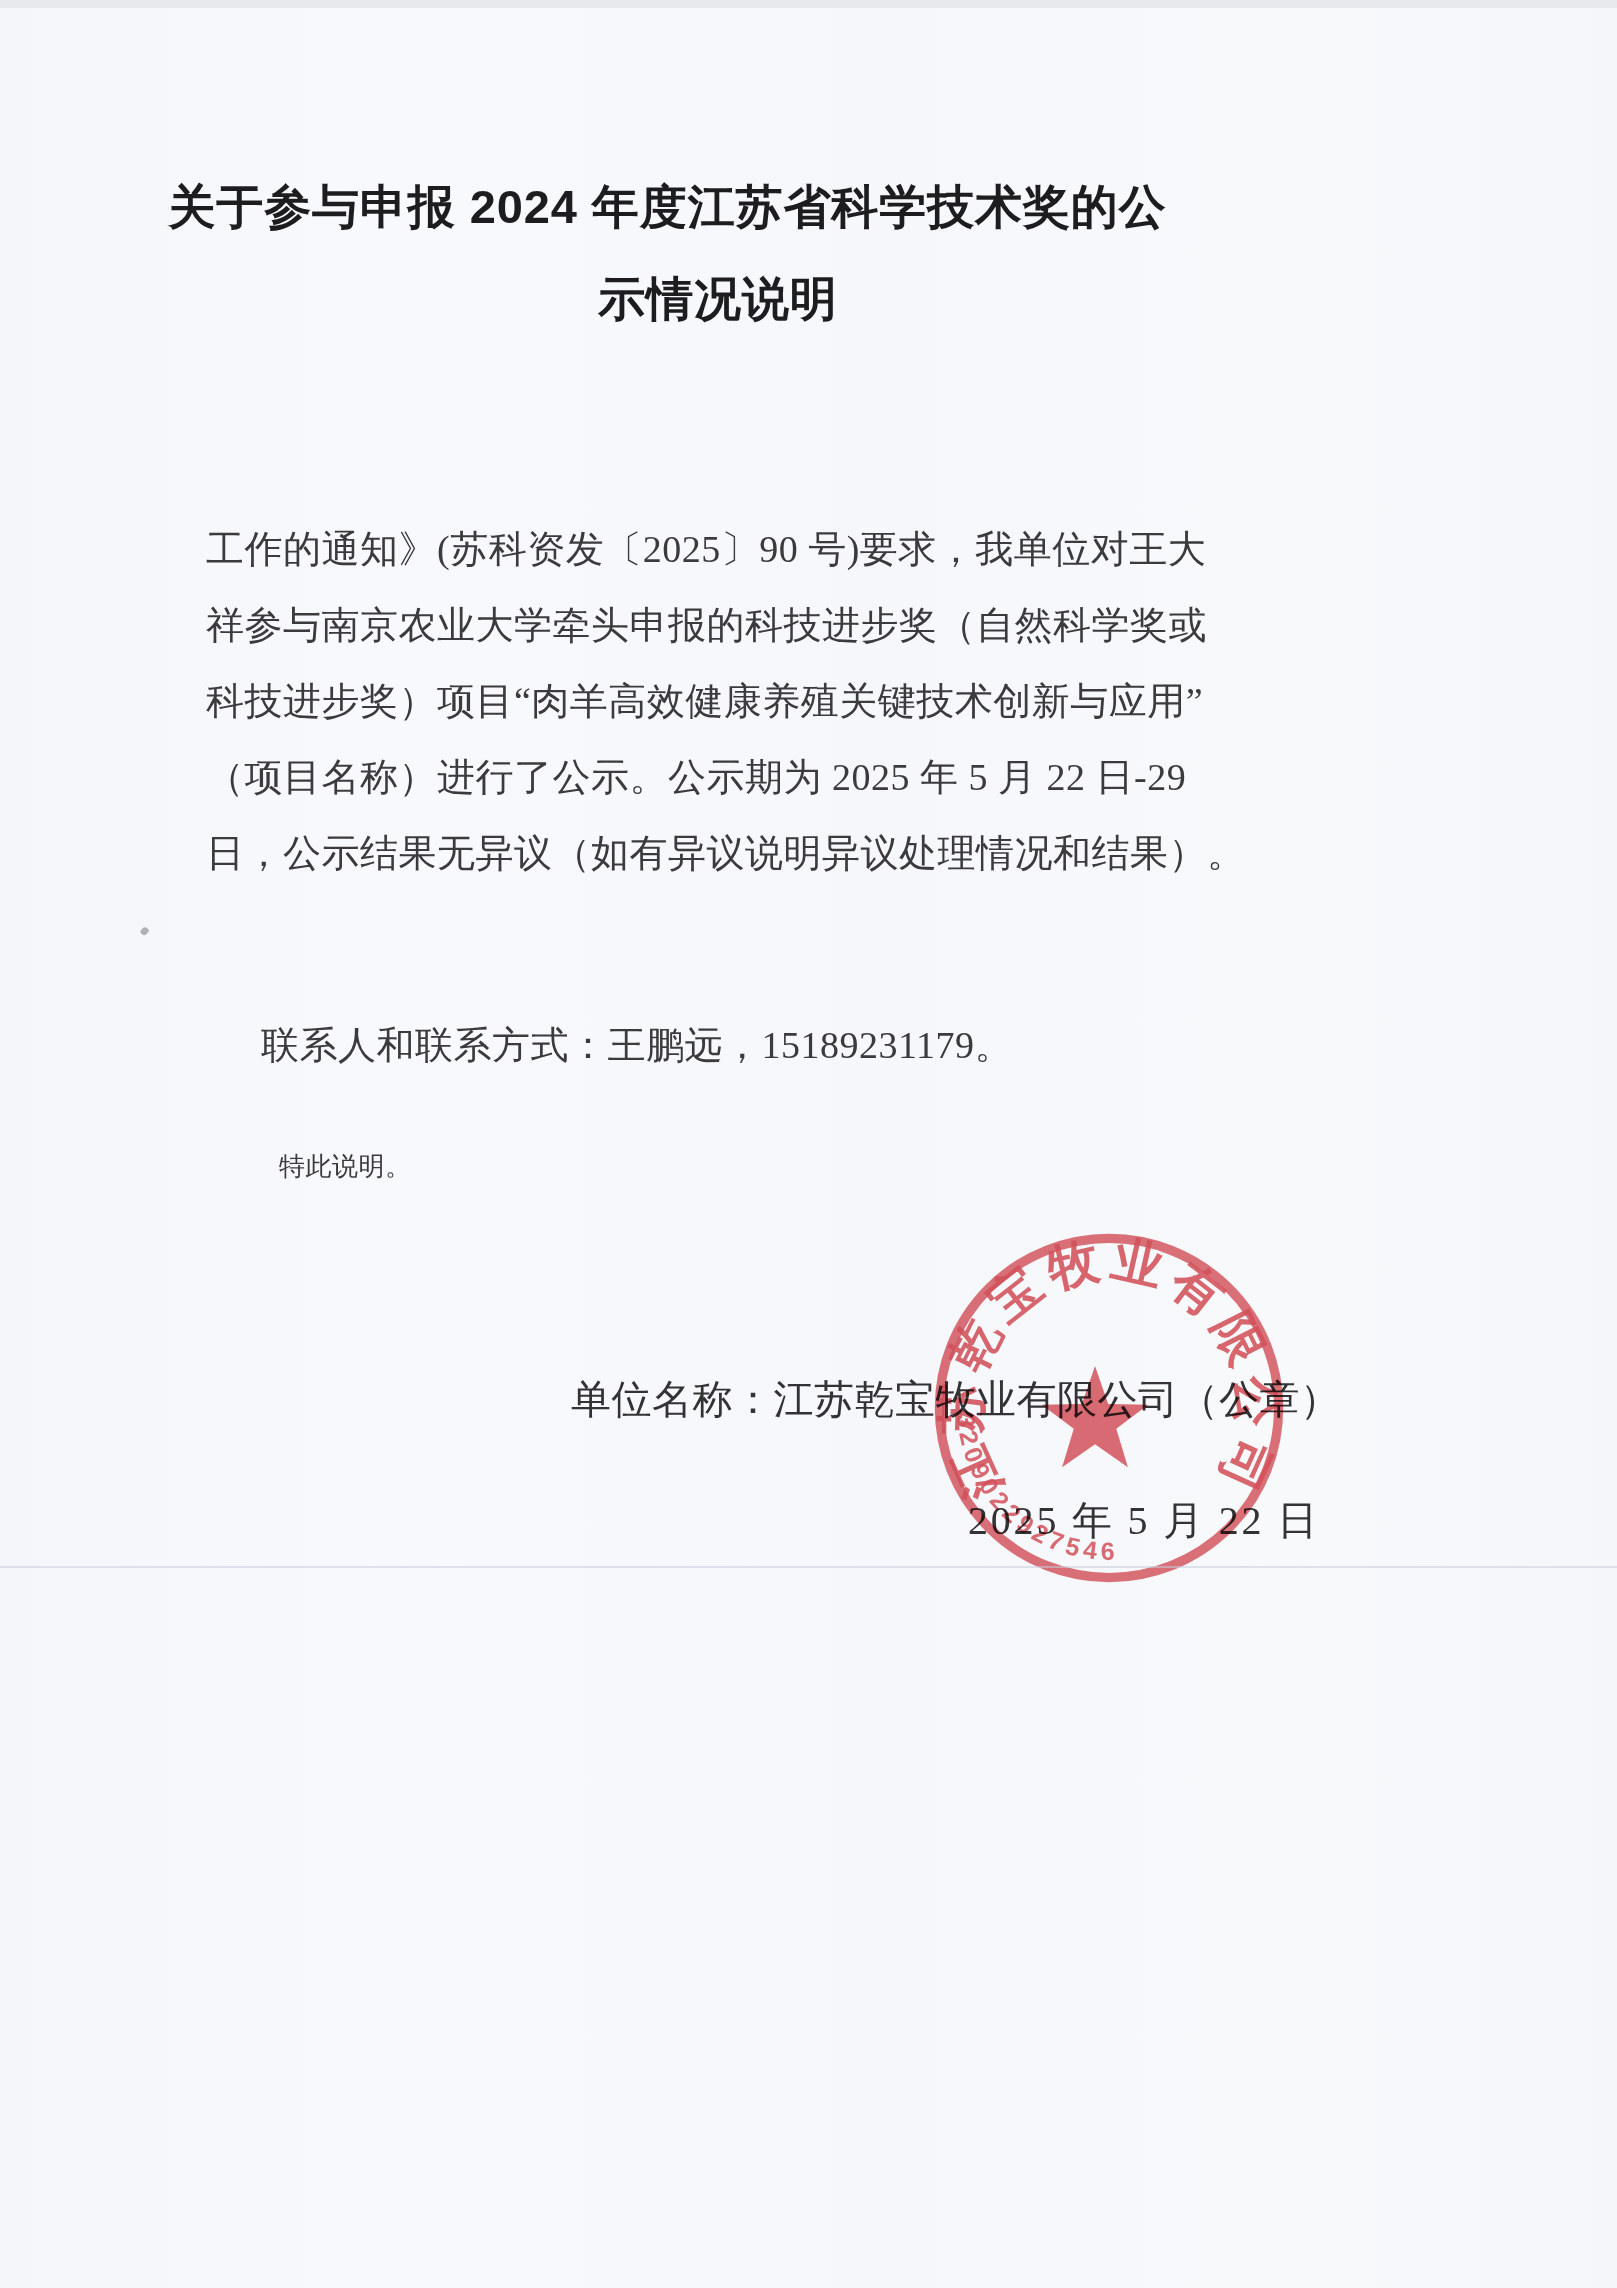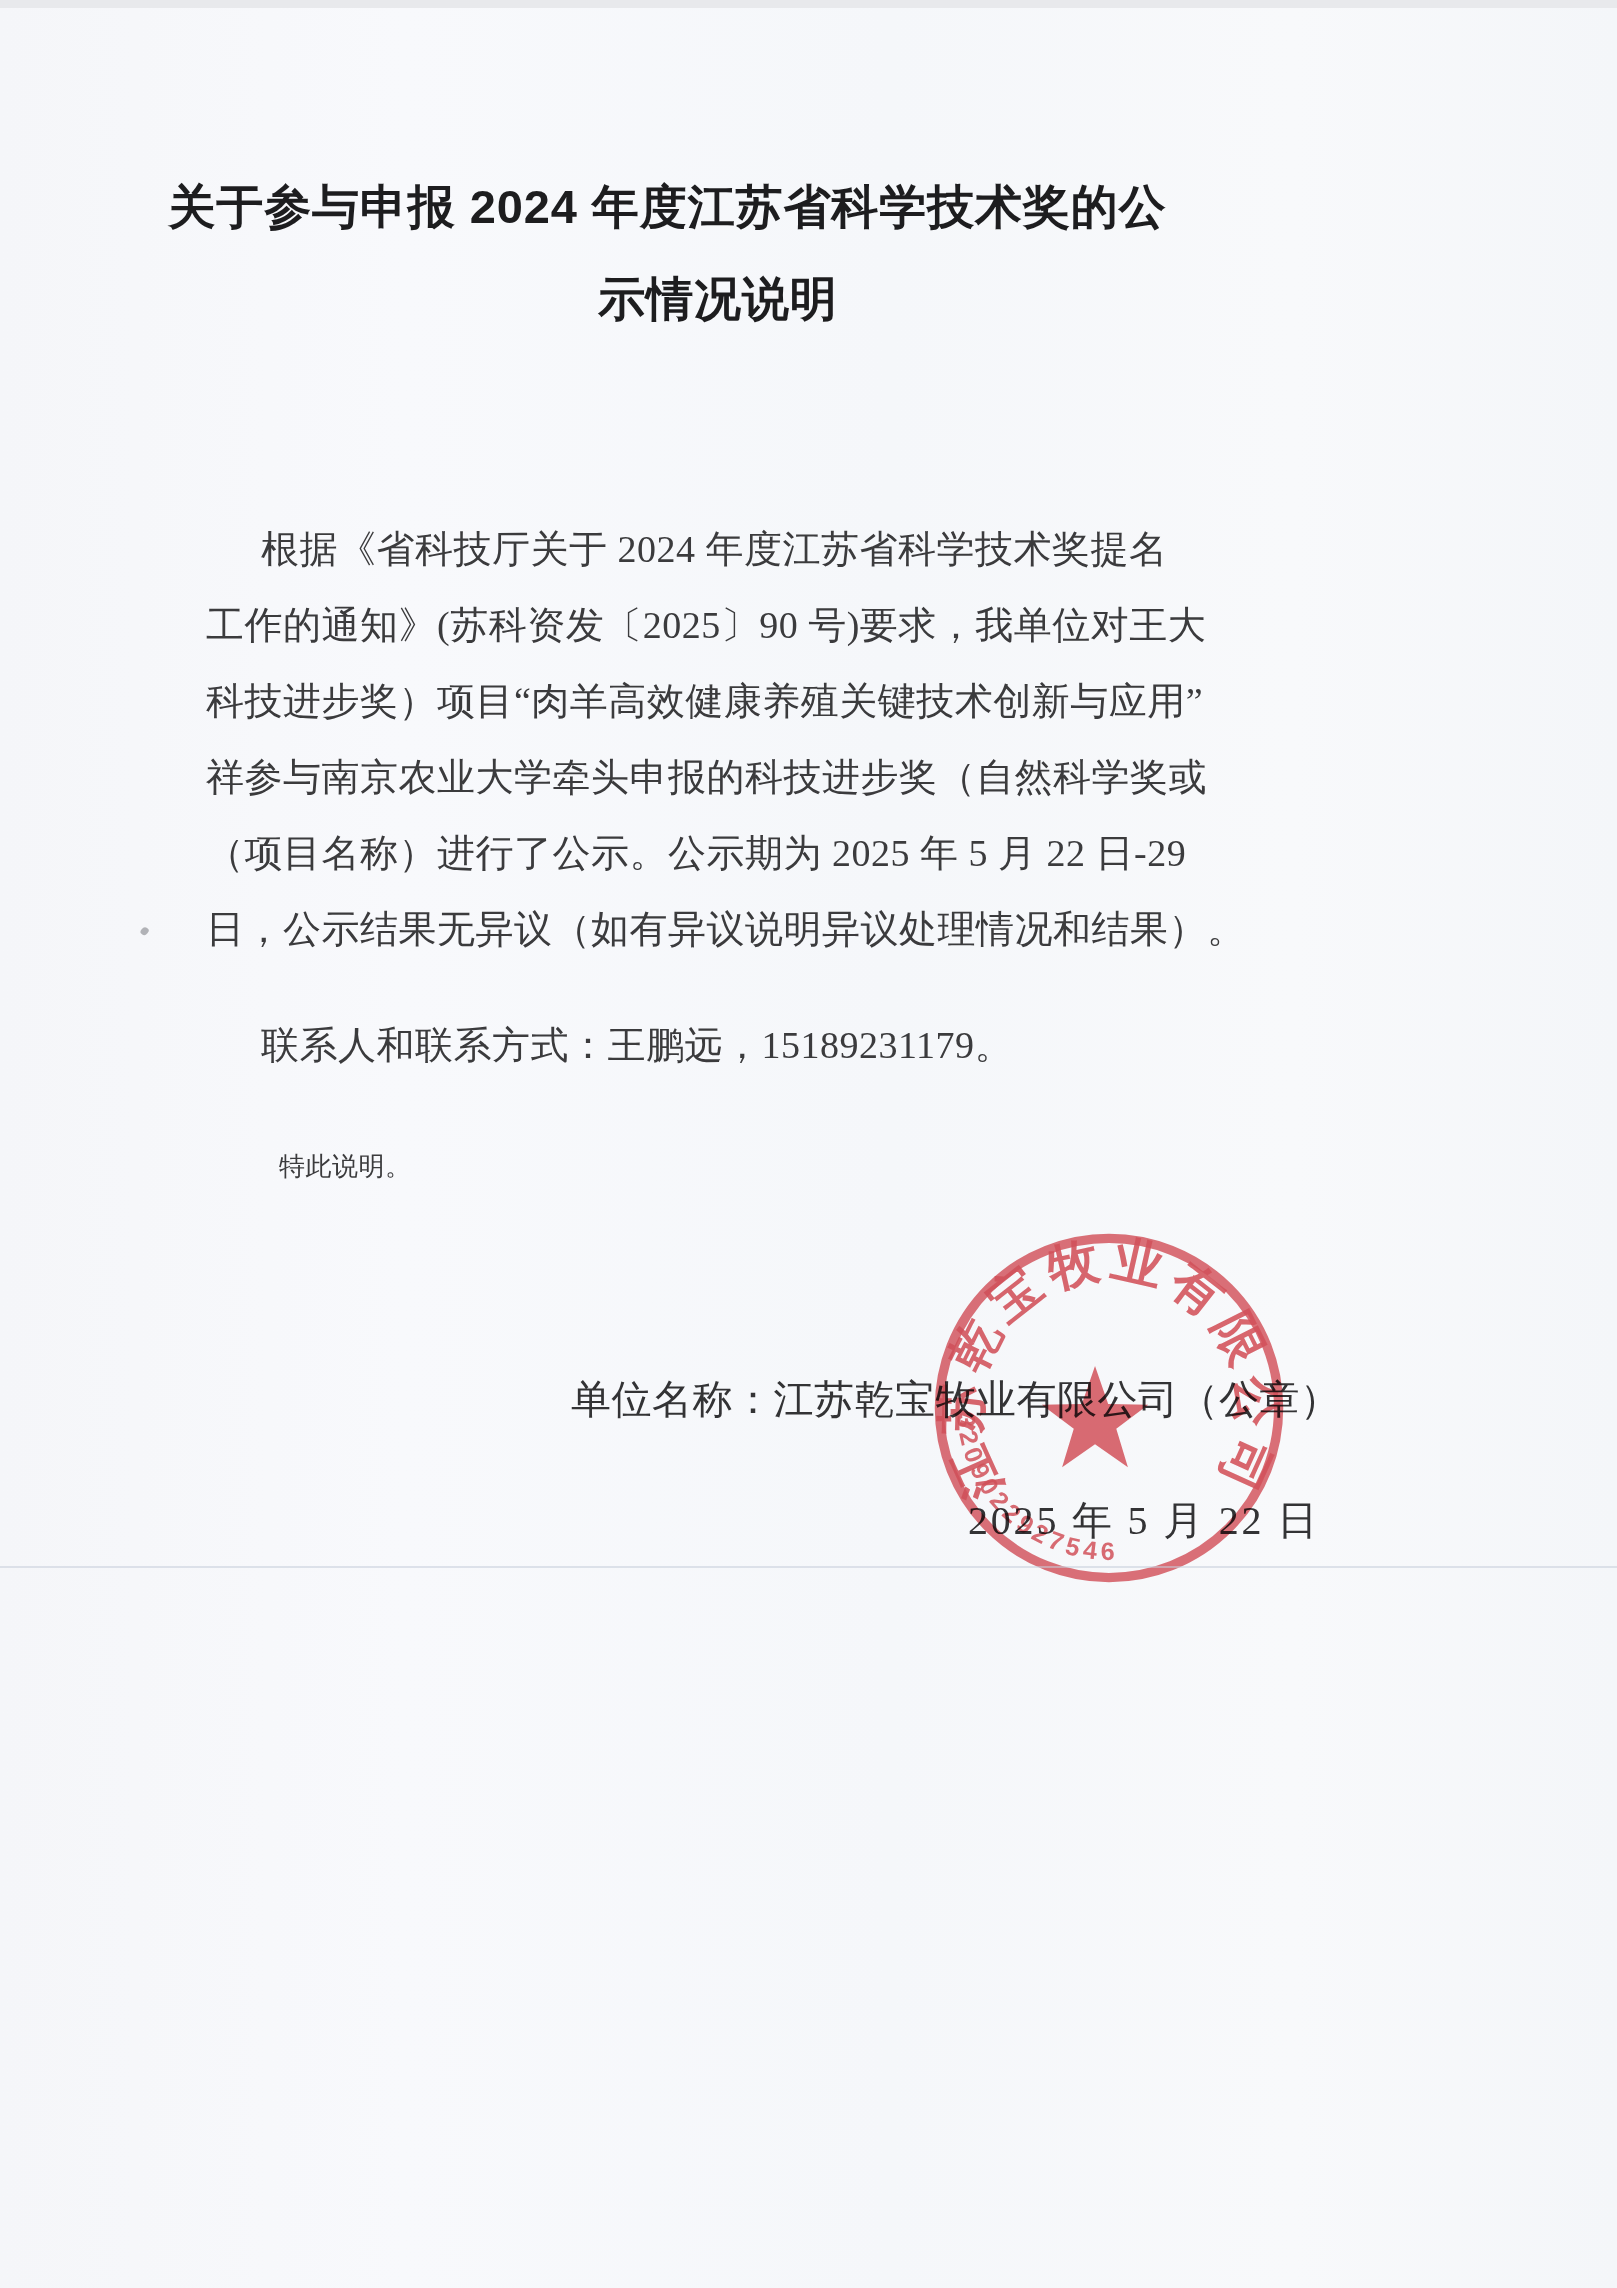--- a/index.html
+++ b/index.html
@@ -62,24 +62,23 @@
 </style>
 </head>
 <body>
 
 <div class="page">
 
   <div class="title-line title-line1">关于参与申报 2024 年度江苏省科学技术奖的公</div>
   <div class="title-line title-line2">示情况说明</div>
 
   <div class="body-block">
-    <div class="body-line indent1">根据《省科技厅关于 2024 年度江苏省科学技术奖提名</div>
     <div class="body-line">工作的通知》(苏科资发〔2025〕90 号)要求，我单位对王大</div>
+    <div class="body-line">祥参与南京农业大学牵头申报的科技进步奖（自然科学奖或</div>
     <div class="body-line">科技进步奖）项目“肉羊高效健康养殖关键技术创新与应用”</div>
-    <div class="body-line">祥参与南京农业大学牵头申报的科技进步奖（自然科学奖或</div>
     <div class="body-line">（项目名称）进行了公示。公示期为 2025 年 5 月 22 日-29</div>
     <div class="body-line">日，公示结果无异议（如有异议说明异议处理情况和结果）。</div>
   </div>
 
   <div class="contact-line">联系人和联系方式：王鹏远，15189231179。</div>
 
   <div class="closing-line">特此说明。</div>
 
   <div class="signature-line">单位名称：江苏乾宝牧业有限公司（公章）</div>
 

